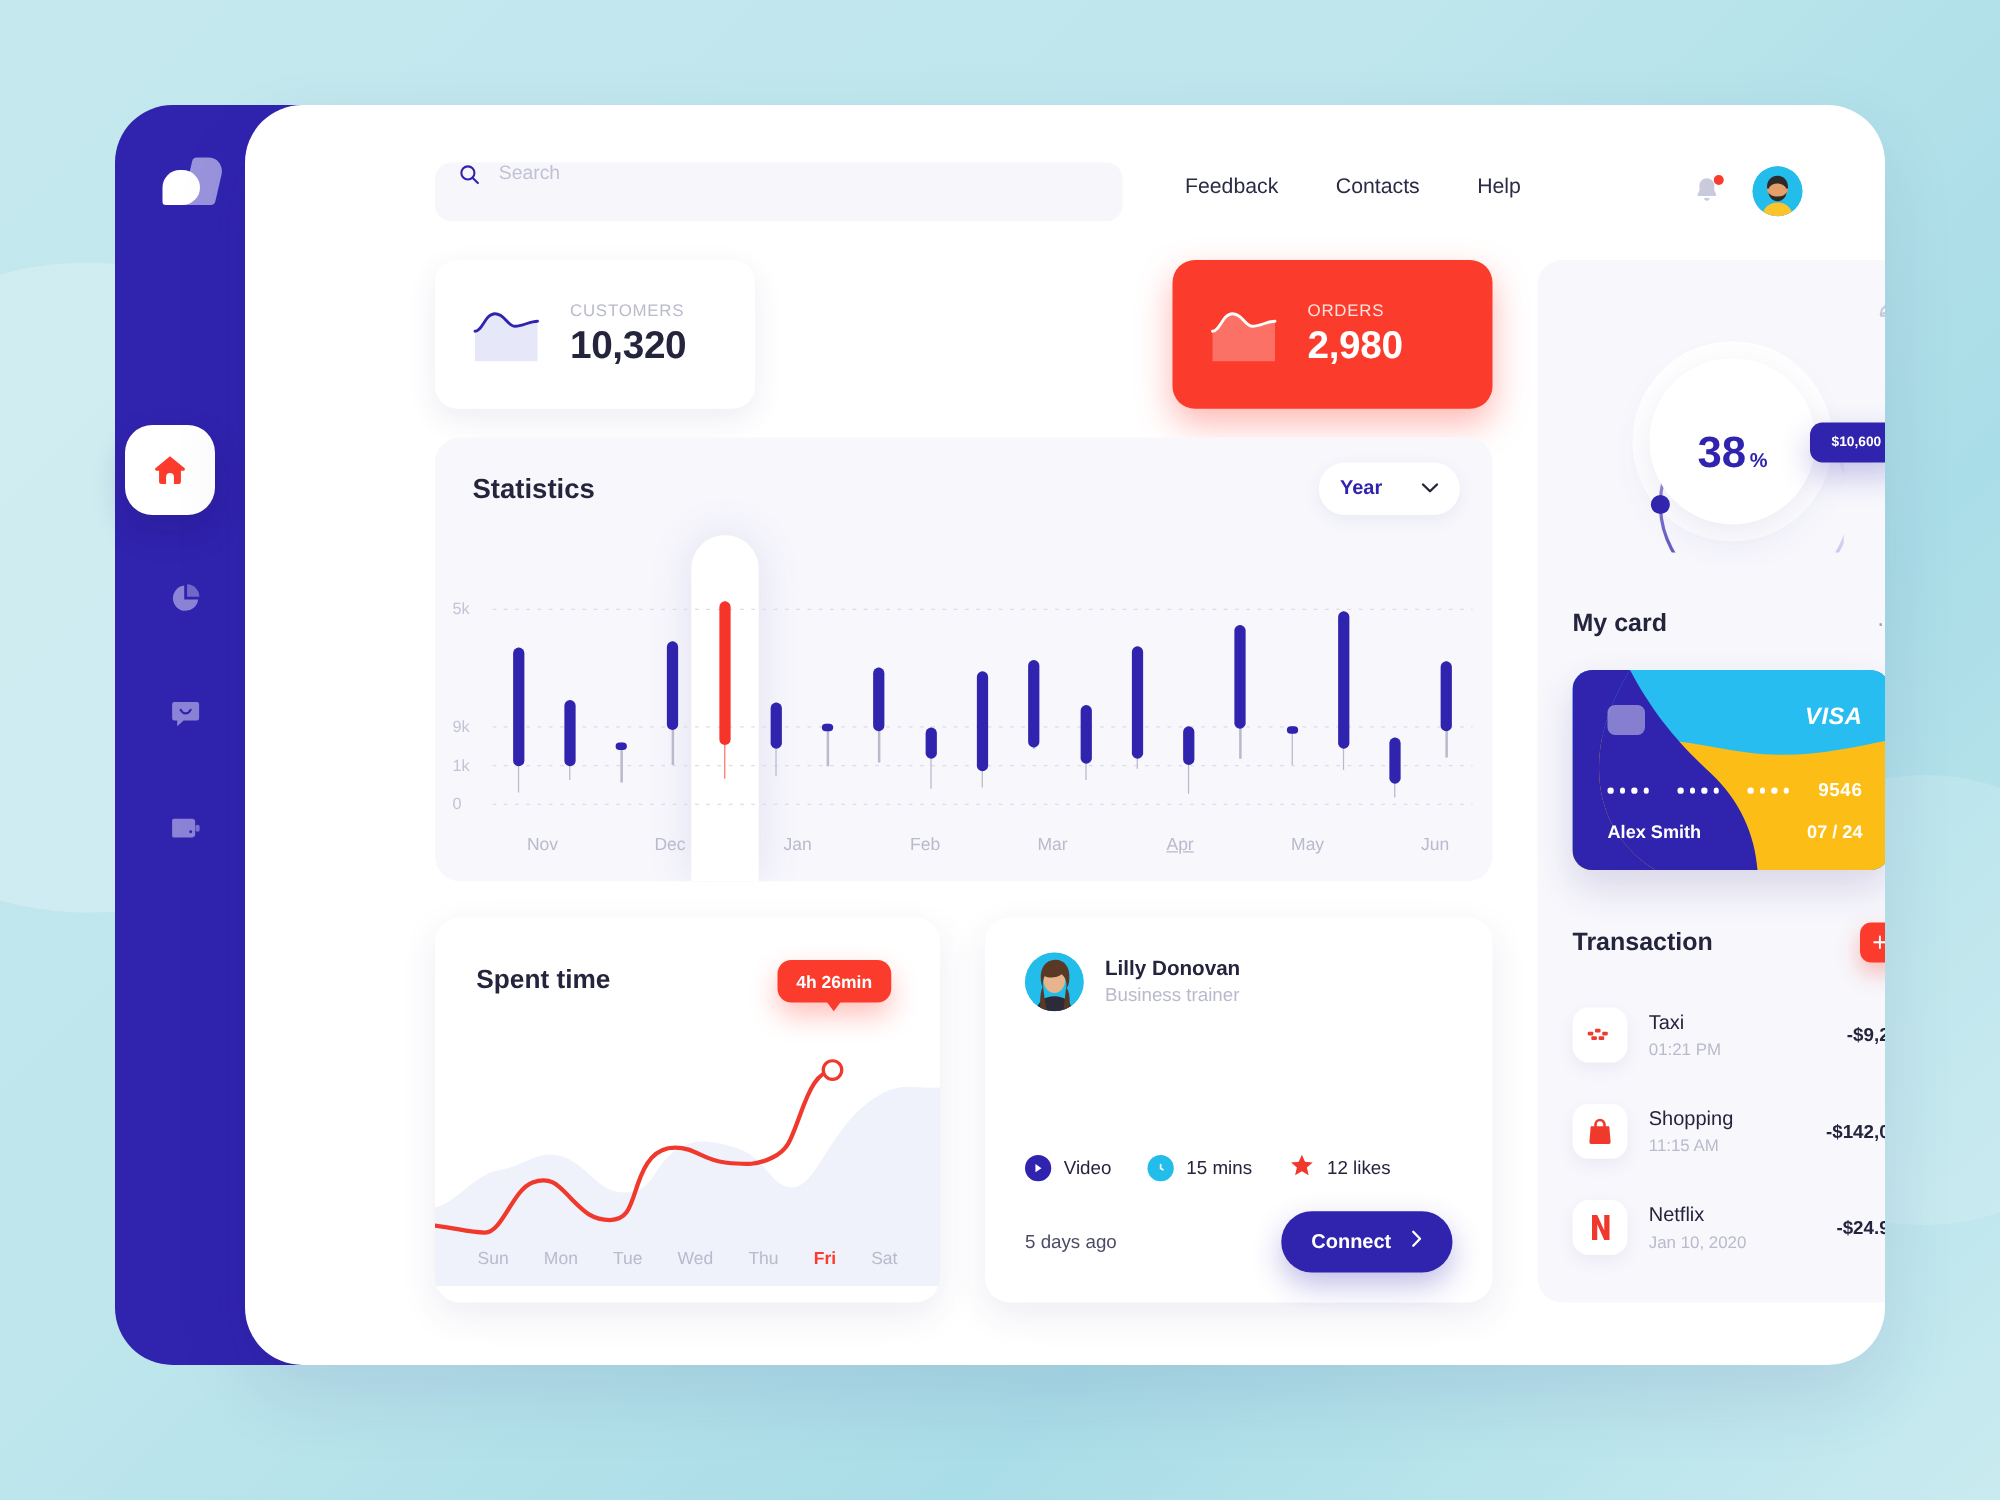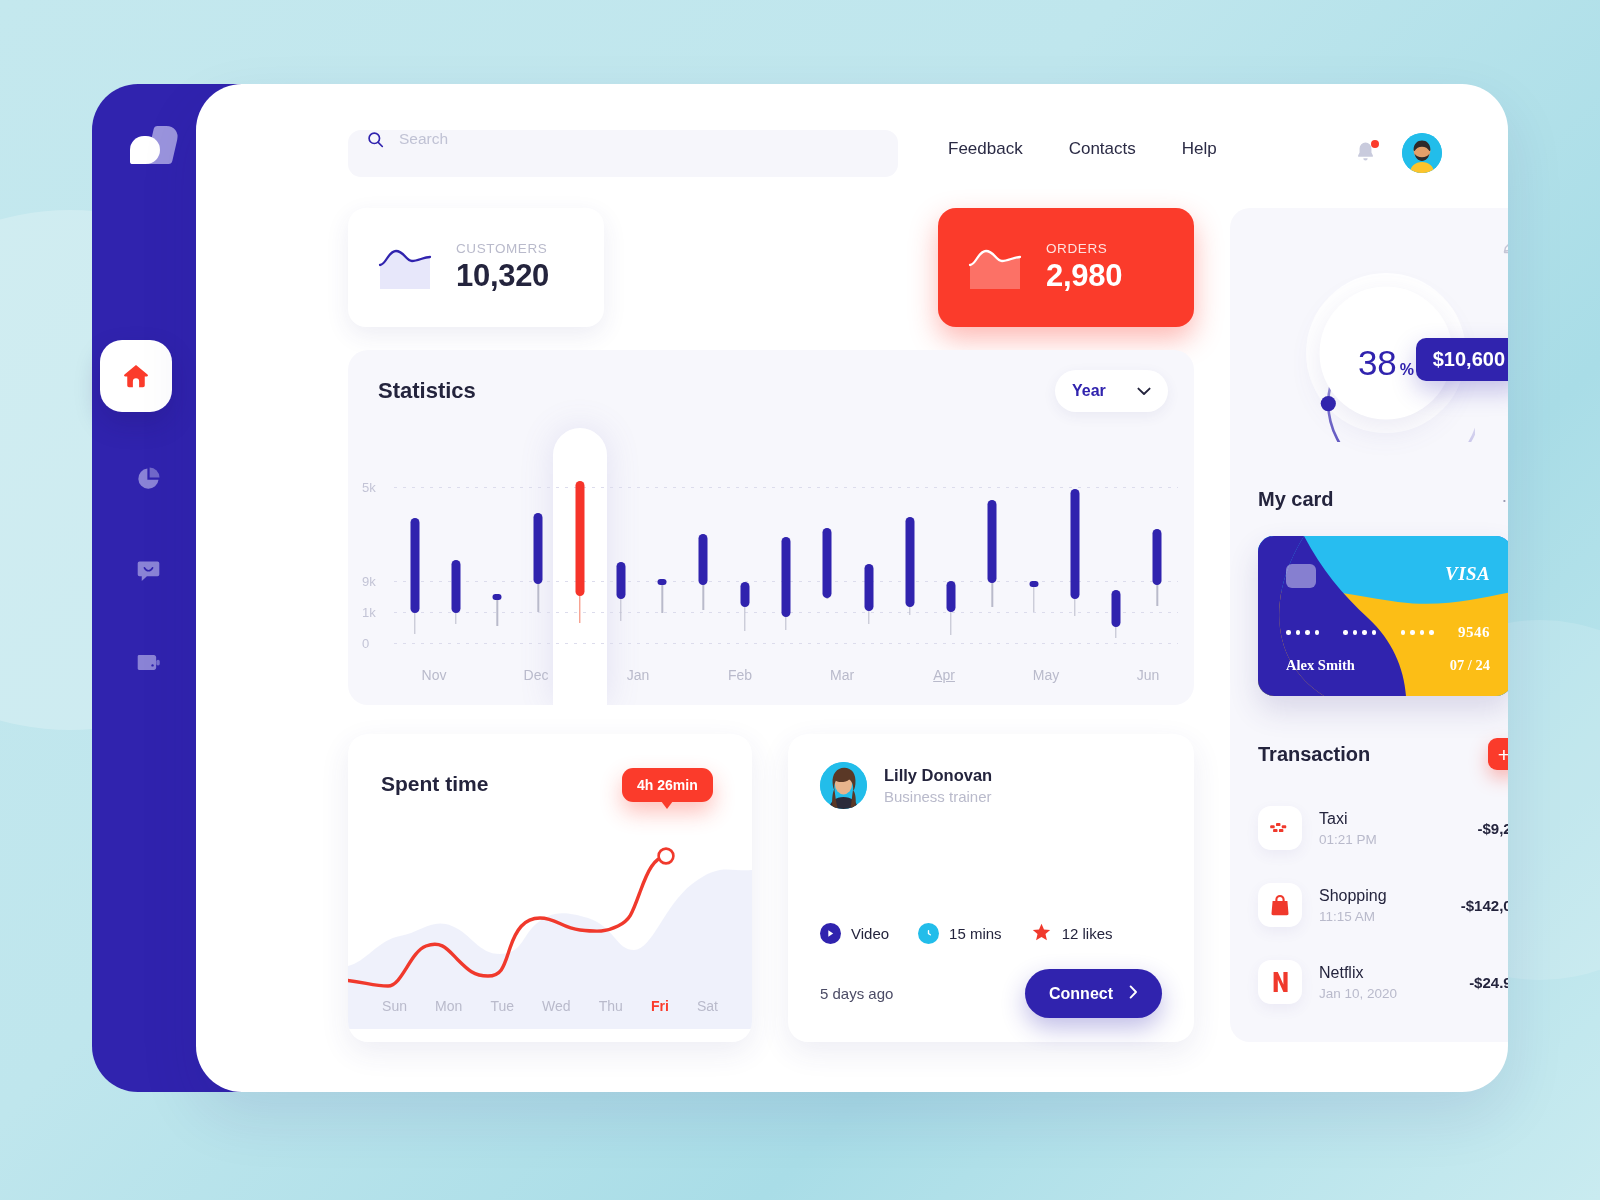--- a/index.html
+++ b/index.html
@@ -191,35 +191,34 @@
   }
   .edit-ic { position: absolute; right: 22px; top: 28px; cursor: pointer; }
   .donut { position: absolute; left: 50%; top: 56px; transform: translateX(-50%); width: 178px; height: 178px; }
   .donut-inner {
     position: absolute; left: 50%; top: 50%; transform: translate(-50%,-50%);
     width: 133px; height: 133px; border-radius: 50%; background: #fff;
     box-shadow: 0 10px 30px rgba(100,90,170,0.13);
     display: flex; align-items: baseline; justify-content: center; gap: 3px;
     padding-top: 56px;
   }
-  .pct { font-size: 35px; font-weight: 400; color: #3023ae; }
+  .pct { font-size: 35px; font-weight: 700; color: #3023ae; }
   .pct-sym { font-size: 16px; font-weight: 700; color: #3023ae; }
   .badge {
     position: absolute; right: -47px; top: 74px; background: #3023ae; color: #fff;
-    padding: 10px 17px; border-radius: 10px; font-size: 20px; font-weight: 700;
+    padding: 10px 17px; border-radius: 10px; font-size: 11px; font-weight: 700;
     box-shadow: 0 10px 24px rgba(48,35,174,0.26);
   }
   .sec-head { position: absolute; left: 28px; right: 22px; display: flex; align-items: center; justify-content: space-between; }
   .sec-head h4 { font-size: 20px; font-weight: 700; color: #24243d; }
   .dots { letter-spacing: 3px; color: #9a9ab0; font-size: 19px; cursor: pointer; line-height: 10px; }
   .card {
     position: absolute; left: 28px; top: 328px; width: 254px; height: 160px;
     border-radius: 16px; overflow: hidden; background: #3b82f6;
     box-shadow: 0 14px 30px rgba(60,50,130,0.16);
-    font-family: Liberation Serif, serif;
   }
   .card-chip {
     position: absolute; left: 28px; top: 28px; width: 30px; height: 24px;
     background: rgba(255,255,255,0.42); border-radius: 6px;
   }
   .visa { position: absolute; right: 22px; top: 27px; color: #fff; font-style: italic; font-weight: 700; font-size: 19px; letter-spacing: .4px; }
   .card-num { position: absolute; left: 28px; right: 22px; top: 88px; display: flex; align-items: center; justify-content: space-between; color: #fff; }
   .grp { display: flex; gap: 5px; }
   .grp i { width: 4.5px; height: 4.5px; border-radius: 50%; background: #fff; display: block; }
   .card-num b { font-size: 15px; font-weight: 700; letter-spacing: .5px; }

